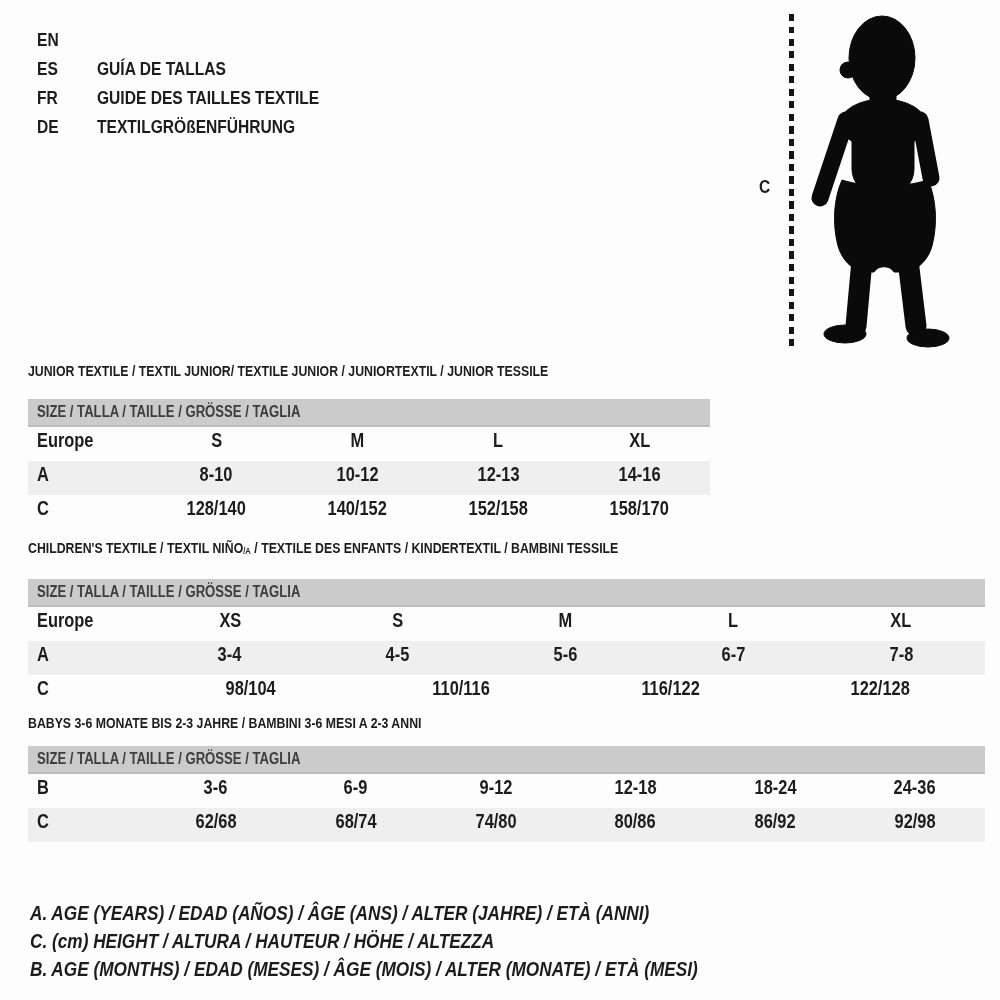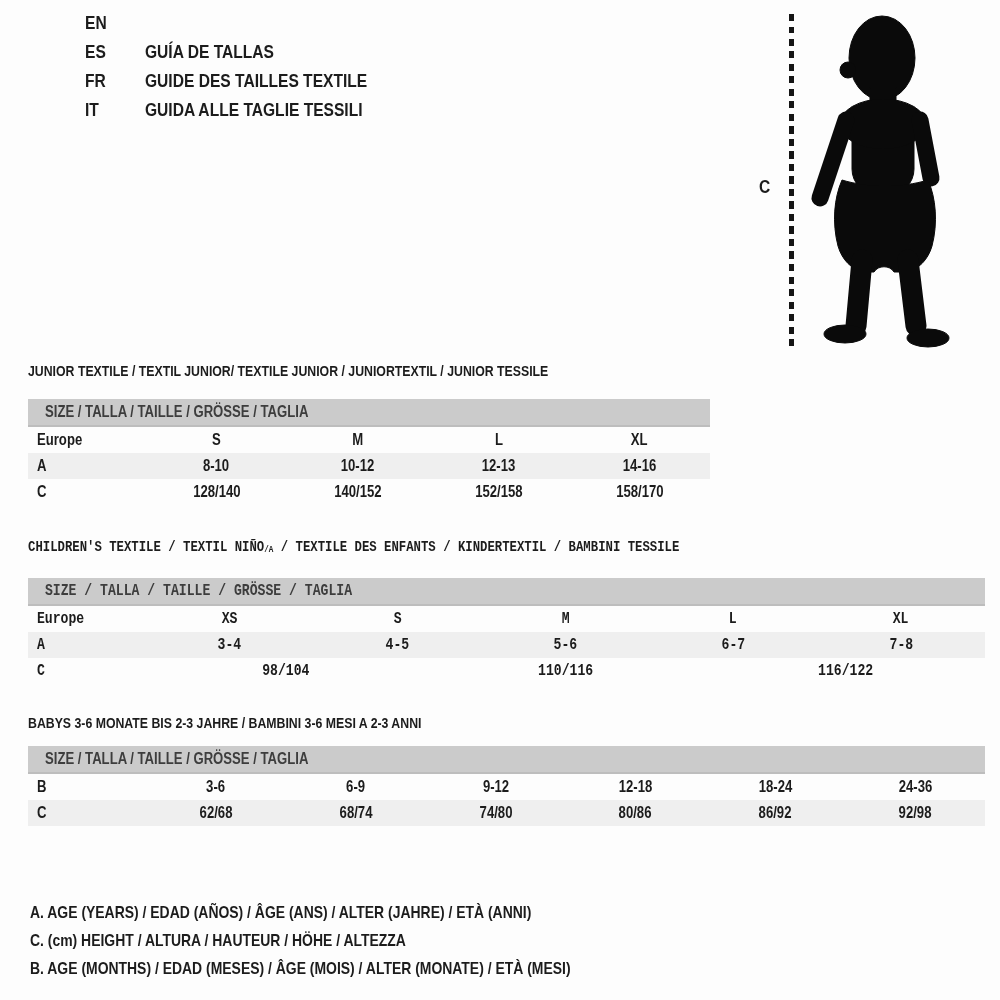--- a/index.html
+++ b/index.html
@@ -8,69 +8,69 @@
     font-family:"Liberation Sans",sans-serif;color:#1c1c1c;
   }
   .page{position:relative;width:1000px;height:1000px;background:#fdfdfd;overflow:hidden;}
 
   
   .cond,.cond-c{display:inline-block;transform:scaleX(.82);white-space:nowrap;}
   .cond{transform-origin:0 50%;}
   .cond-c{transform-origin:50% 50%;}
 
   
-  .langs{position:absolute;left:37px;top:8px;margin-left:48px;}
+  .langs{position:absolute;left:37px;top:25px;}
   .lang-row{display:flex;height:29px;align-items:center;font-weight:700;font-size:19px;letter-spacing:0;}
   .lang-code{width:60px;flex:0 0 60px;}
 
   
   .dotline{position:absolute;left:789px;top:14px;width:5px;height:332px;
     background:repeating-linear-gradient(to bottom,#151515 0 7px,transparent 7px 12.5px);}
   .fig-label{position:absolute;left:759px;top:176px;font-size:19px;font-weight:700;}
   .baby{position:absolute;left:798px;top:8px;}
 
   
   .section{position:absolute;left:28px;}
   .s1{top:361px;width:682px;}
-  .s2{top:538px;width:957px;font-family:Liberation Mono, monospace;}
+  .s2{top:538px;width:957px;}
   .s3{top:709px;width:957px;}
   .sec-title{font-size:15px;font-weight:700;line-height:20px;margin-bottom:18px;}
   .s3 .sec-title{line-height:27px;margin-bottom:10px;}
   .sub{font-size:62%;vertical-align:-6%;}
   .size-bar{height:26px;line-height:26px;background:#cbcbcb;border-bottom:2px solid #bdbdbd;
-    padding-left:17px;font-weight:700;font-size:16px;color:#3d3d3d;}
-  .trow{display:flex;height:26px;line-height:26px;font-size:16px;font-weight:700;}
+    padding-left:9px;font-weight:700;font-size:16px;color:#3d3d3d;}
+  .trow{display:flex;height:34px;line-height:26px;font-size:20px;font-weight:700;}
   .trow.alt{background:#efefef;}
   .lc{flex:0 0 109px;padding-left:9px;}
   .vc{flex:1;text-align:center;}
 
   
   .footnotes{position:absolute;left:30px;top:899px;}
-  .fn{line-height:28px;font-size:17px;font-weight:700;}
+  .fn{line-height:28px;font-size:21px;font-weight:700;font-style:italic;}
 </style>
 </head>
 <body>
 
 <div class="page">
 
   <div class="langs">
     <div class="lang-row">
       <span class="lang-code"><span class="cond">EN</span></span>
     </div>
     <div class="lang-row">
       <span class="lang-code"><span class="cond">ES</span></span>
       <span><span class="cond">GUÍA DE TALLAS</span></span>
     </div>
     <div class="lang-row">
       <span class="lang-code"><span class="cond">FR</span></span>
       <span><span class="cond">GUIDE DES TAILLES TEXTILE</span></span>
     </div>
     <div class="lang-row">
-      <span class="lang-code"><span class="cond">IT</span></span>
-      <span><span class="cond">GUIDA ALLE TAGLIE TESSILI</span></span>
+      <span class="lang-code"><span class="cond">DE</span></span>
+      <span><span class="cond">TEXTILGRÖßENFÜHRUNG</span></span>
     </div>
   </div>
 
   <div class="dotline"></div>
   <div class="fig-label"><span class="cond">C</span></div>
   <svg class="baby" width="160" height="340" viewBox="0 0 160 340">
     <g fill="#0a0a0a" stroke="#0a0a0a">
 
       <ellipse cx="84" cy="50" rx="33" ry="42"></ellipse>
       <circle cx="50" cy="62" r="8"></circle>
@@ -142,20 +142,21 @@
       <span class="vc"><span class="cond-c">4-5</span></span>
       <span class="vc"><span class="cond-c">5-6</span></span>
       <span class="vc"><span class="cond-c">6-7</span></span>
       <span class="vc"><span class="cond-c">7-8</span></span>
     </div>
     <div class="trow">
       <span class="lc"><span class="cond">C</span></span>
       <span class="vc"><span class="cond-c">98/104</span></span>
       <span class="vc"><span class="cond-c">110/116</span></span>
       <span class="vc"><span class="cond-c">116/122</span></span>
+      <span class="vc"><span class="cond-c">122/128</span></span>
     </div>
   </div>
 
   <div class="section s3">
     <div class="sec-title">
       <div><span class="cond">BABYS 3-6 MONATE BIS 2-3 JAHRE / BAMBINI 3-6 MESI A 2-3 ANNI</span></div>
     </div>
     <div class="size-bar">
       <span class="cond">SIZE / TALLA / TAILLE / GRÖSSE / TAGLIA</span>
     </div>

